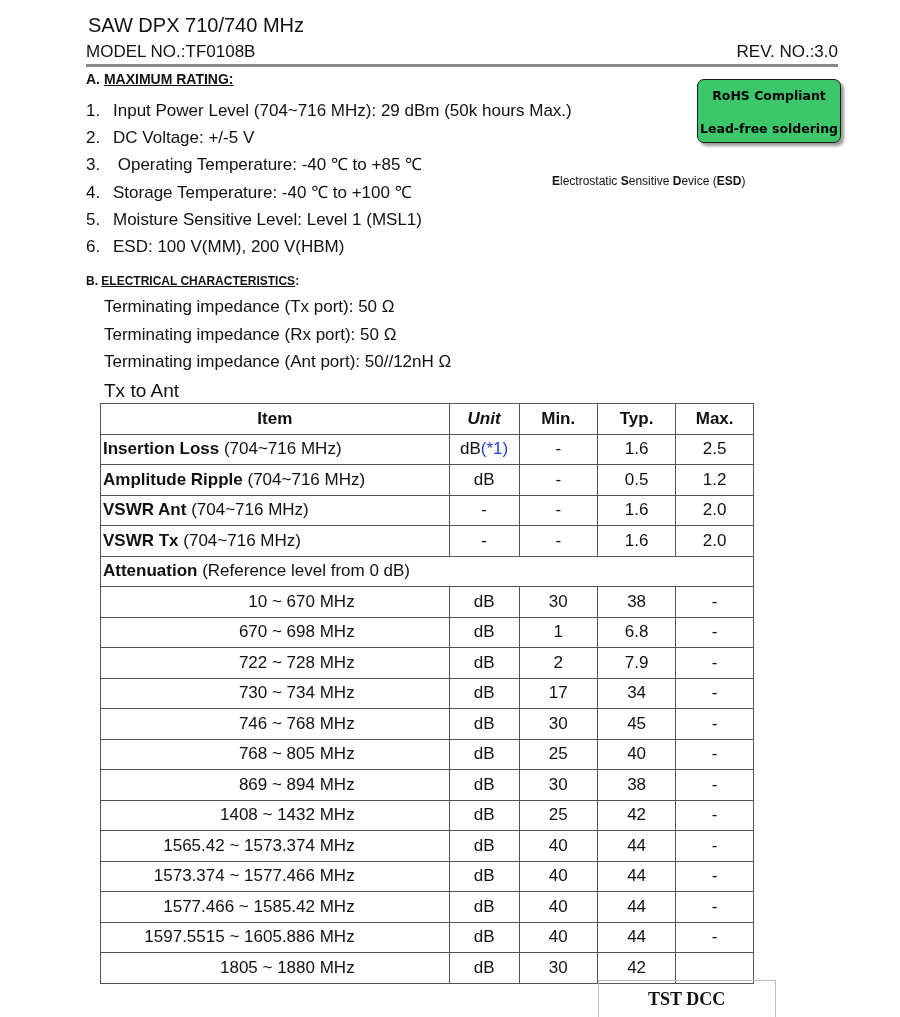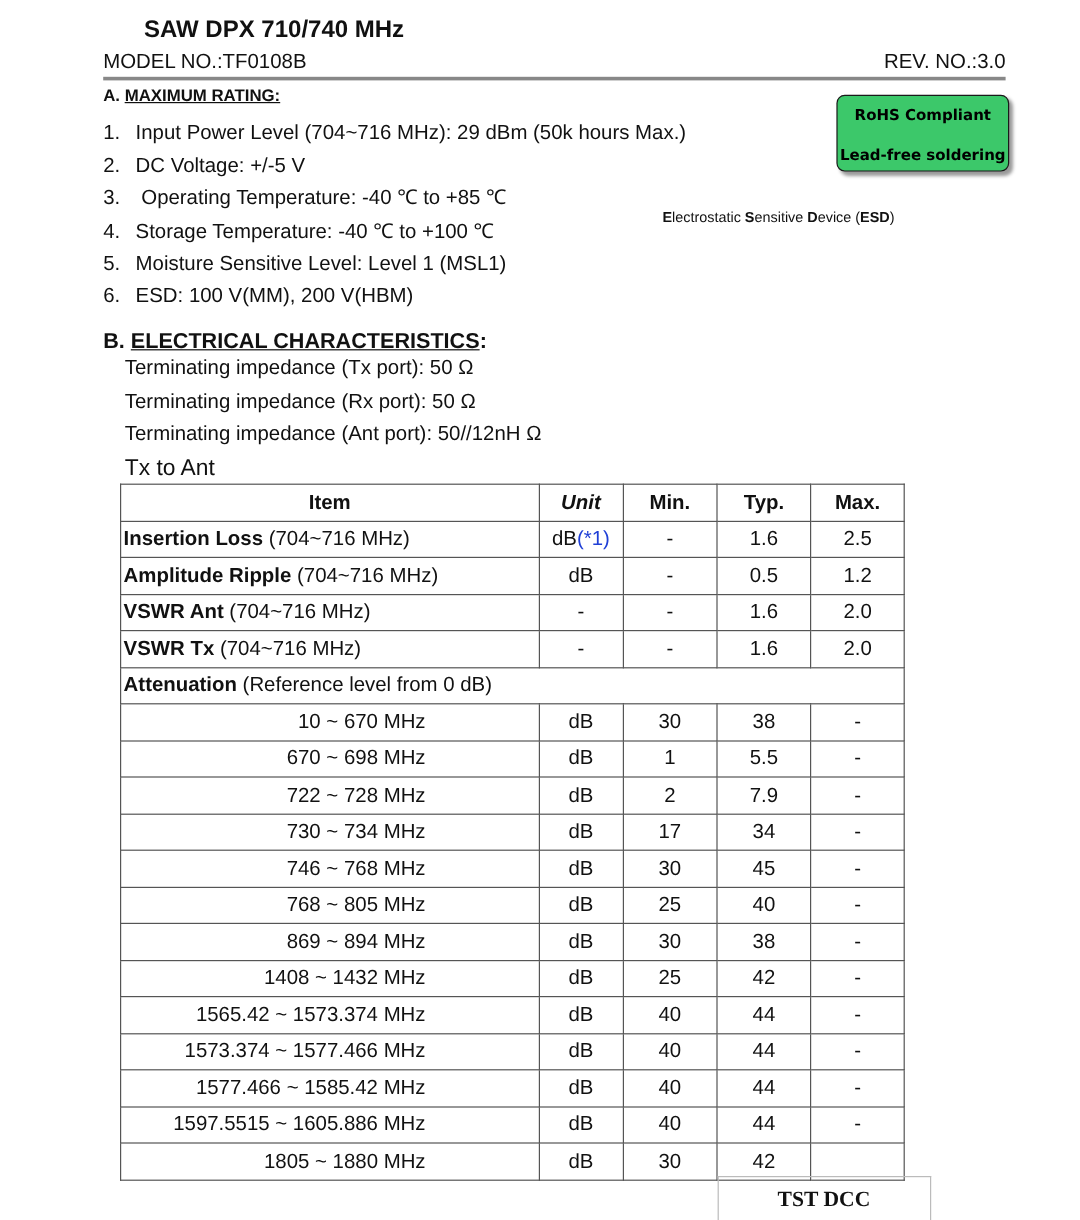--- a/index.html
+++ b/index.html
@@ -1,40 +1,40 @@
 <!DOCTYPE html>
 <html><head>
 <meta charset="utf-8">
 <style>
   html, body { margin: 0; padding: 0; background: #ffffff; }
   body {
     width: 900px; height: 1017px; position: relative; overflow: hidden;
     font-family: "Liberation Sans", sans-serif; color: #111;
   }
   .abs { position: absolute; }
-  .title { left: 88px; top: 14px; font-size: 20px; font-weight: bold; margin-left: 32px; }
+  .title { left: 88px; top: 14px; font-size: 20px; font-weight: normal; }
   .model { left: 86px; top: 42px; font-size: 17px; }
   .rev { right: 62px; top: 42px; font-size: 17px; }
   .hr { left: 86px; top: 64px; width: 752px; height: 3px; background: #888; }
   .sec-a { left: 86px; top: 71px; font-size: 14px; font-weight: bold; }
   .sec-a u, .sec-b u { text-decoration: underline; }
   .rating-list { left: 86px; top: 97px; font-size: 17px; line-height: 27.2px; }
   .rating-list .row { display: flex; }
   .rating-list .num { width: 27px; }
   .badge {
     left: 697px; top: 79px; width: 142px; height: 62px;
     background: #3cc86a; border: 1.5px solid #1a1a1a; border-radius: 7px;
     box-shadow: 3px 3px 3px #9a9a9a;
     color: #000000; font-family: "DejaVu Sans", sans-serif; font-weight: bold;
     font-size: 12.5px; text-align: center;
   }
   .badge .l1 { position: absolute; top: 8px; left: 0; right: 0; }
   .badge .l2 { position: absolute; top: 41px; left: 0; right: 0; }
   .esd { left: 552px; top: 174px; font-size: 12px; }
-  .sec-b { left: 86px; top: 274px; font-size: 18px; font-weight: bold; }
+  .sec-b { left: 86px; top: 274px; font-size: 12px; font-weight: bold; }
   .imp { left: 104px; font-size: 17px; }
   .txant { left: 104px; top: 380px; font-size: 19px; font-weight: normal; }
   table.spec {
     position: absolute; left: 100px; top: 403px; width: 654px;
     border-collapse: collapse; font-size: 17px;
   }
   table.spec td, table.spec th {
     border: 1.3px solid #555; height: 29.5px; padding: 0 2px; text-align: center;
   }
   table.spec th { font-weight: bold; }
@@ -152,21 +152,21 @@
         <td class="range">10 ~ 670 MHz</td>
         <td>dB</td>
         <td>30</td>
         <td>38</td>
         <td>-</td>
       </tr>
   <tr>
         <td class="range">670 ~ 698 MHz</td>
         <td>dB</td>
         <td>1</td>
-        <td>5.5</td>
+        <td>6.8</td>
         <td>-</td>
       </tr>
   <tr>
         <td class="range">722 ~ 728 MHz</td>
         <td>dB</td>
         <td>2</td>
         <td>7.9</td>
         <td>-</td>
       </tr>
   <tr>

